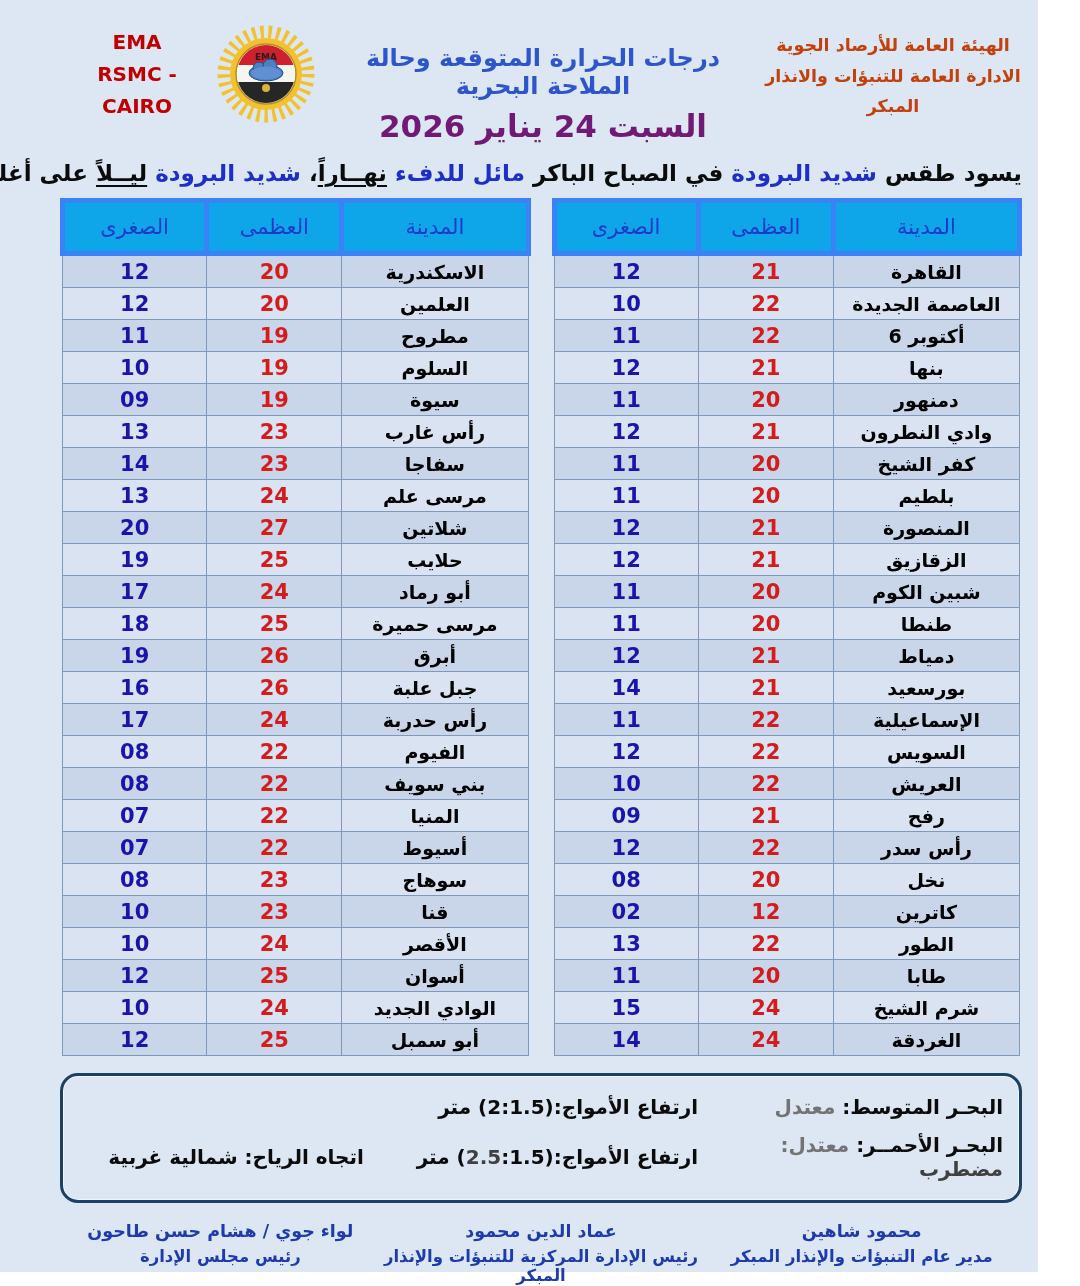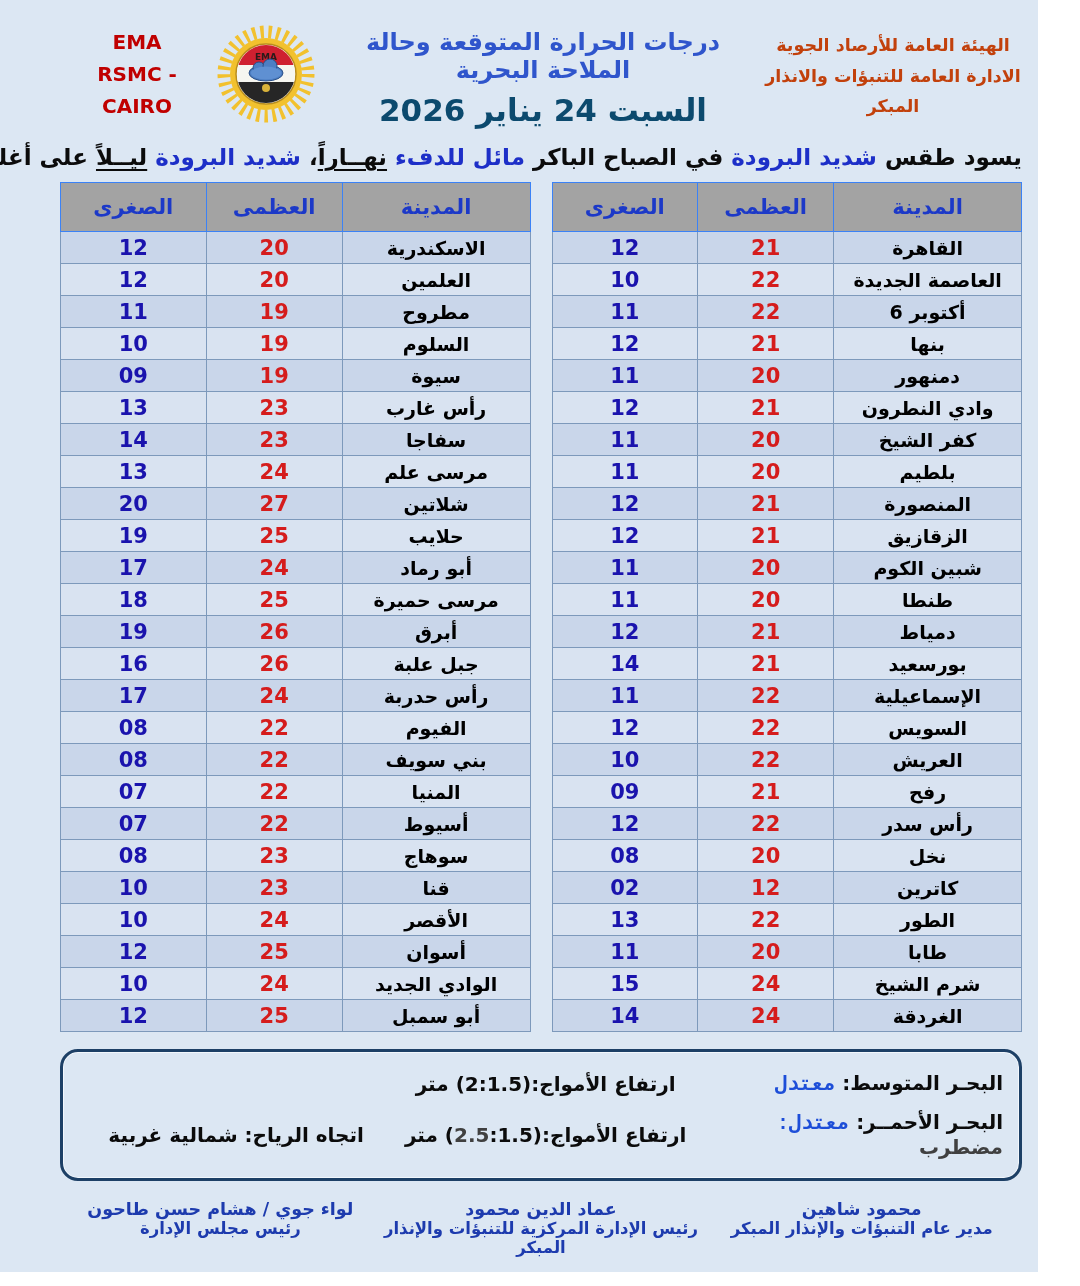--- a/index.html
+++ b/index.html
@@ -11,72 +11,72 @@
     position:absolute;left:0;top:0;width:1038px;height:1272px;
     background:#dce7f3;
   }
   .content{padding:12px 16px 0 60px;direction:rtl;}
 
   
   .header-row{display:flex;direction:rtl;align-items:flex-start;}
   .org-block{width:258px;color:#c2410c;font-weight:bold;font-size:17.5px;
     line-height:1.75;text-align:center;margin-top:18px;}
   .title-block{flex:1;text-align:center;}
-  .doc-title{color:#2f55cc;font-size:24px;font-weight:bold;margin-top:16px;}
-  .doc-date{color:#0c4a6e;font-size:31px;font-weight:bold;margin-top:8px;}
+  .doc-title{color:#2f55cc;font-size:24px;font-weight:bold;margin-top:32px;}
+  .doc-date{color:#701a75;font-size:31px;font-weight:bold;margin-top:8px;}
   .logo-area{width:262px;display:flex;direction:ltr;align-items:center;margin-top:10px;}
   .ema-text{flex:1;color:#c00000;font-weight:bold;font-size:20px;
     line-height:1.6;text-align:center;}
   .sun-wrap{width:104px;height:104px;margin-right:4px;}
 
   
   .intro{
     margin-top:16px;font-size:23px;font-weight:bold;color:#0b0b0b;
     direction:rtl;text-align:justify;text-align-last:justify;white-space:nowrap;
   }
   .seg-blue{color:#1d2fc8;}
   .seg-u{text-decoration:underline;text-underline-offset:4px;text-decoration-thickness:2px;margin-top:16px;}
 
   
   .tables-row{display:flex;direction:rtl;gap:21px;margin-top:12px;}
   table.temp-table{flex:1;border-collapse:collapse;table-layout:fixed;direction:rtl;
     border:1px solid #6d8bb0;}
   table.temp-table th{
-    background:#a3a3a3;color:#1c39c8;font-size:21px;font-weight:bold;
-    height:46px;border:1px solid #3b82f6;}
+    background:#0ea5e9;color:#1c39c8;font-size:21px;font-weight:normal;
+    height:46px;border:5px solid #3b82f6;}
   table.temp-table td{
     height:31px;border:1px solid #7d99bb;text-align:center;font-weight:bold;
     padding:0;}
   table.temp-table tr:nth-child(odd) td{background:#c9d6ea;}
   table.temp-table tr:nth-child(even) td{background:#d9e3f1;}
   td.city{font-size:19px;color:#000;direction:ltr;}
   td.max{font-size:21px;color:#d51c1c;}
   td.min{font-size:21px;color:#1a13ad;}
 
   
   .marine-box{
     margin-top:17px;border:3px solid #1d4066;border-radius:18px;
     padding:12px 16px;direction:rtl;background:#dce7f3;
     box-shadow:inset 0 0 0 1px #f2f7fc;
   }
   .marine-row{display:flex;align-items:center;font-size:20px;font-weight:bold;
     color:#0b0b0b;padding:7px 0;}
   .m-sea{width:33%;text-align:right;}
-  .m-wave{width:33%;text-align:center;}
+  .m-wave{width:33%;}
   .m-wind{width:34%;text-align:center;}
-  .m-blue{color:#1d4ed8;font-family:Liberation Mono, monospace;}
+  .m-blue{color:#737373;}
   .m-red{color:#404040;}
   .wave-range{direction:ltr;unicode-bidi:isolate;}
 
   
   .footer-row{display:flex;direction:rtl;margin-top:18px;color:#1d3bae;
     font-weight:bold;text-align:center;}
   .sig{flex:1;}
   .sig-name{font-size:17.5px;}
-  .sig-title{font-size:16.5px;}
+  .sig-title{font-size:16.5px;margin-top:6px;}
 </style>
 </head>
 <body>
 
 <div class="paper">
   <div class="content">
 
     <div class="header-row">
       <div class="org-block">
         <div>الهيئة العامة للأرصاد الجوية</div>

